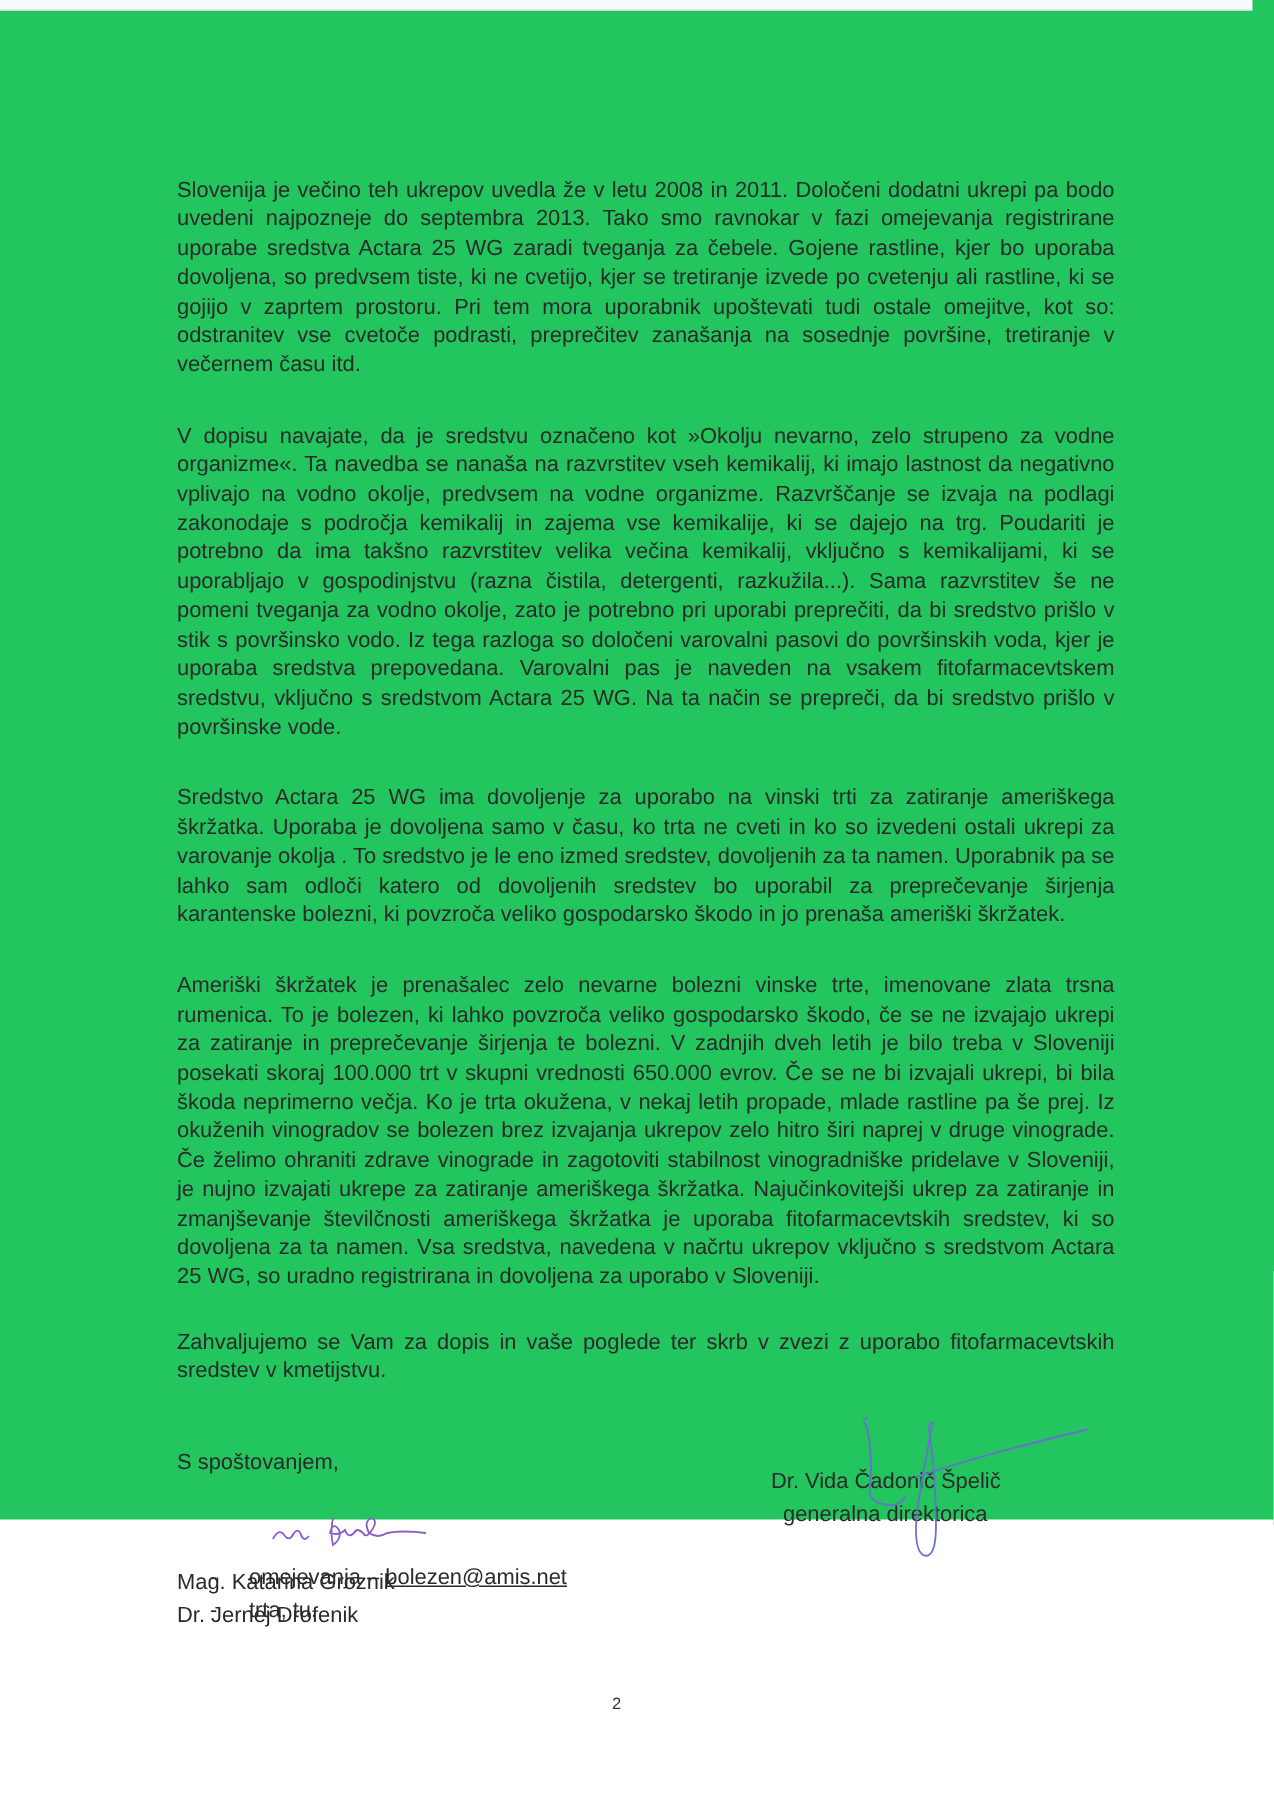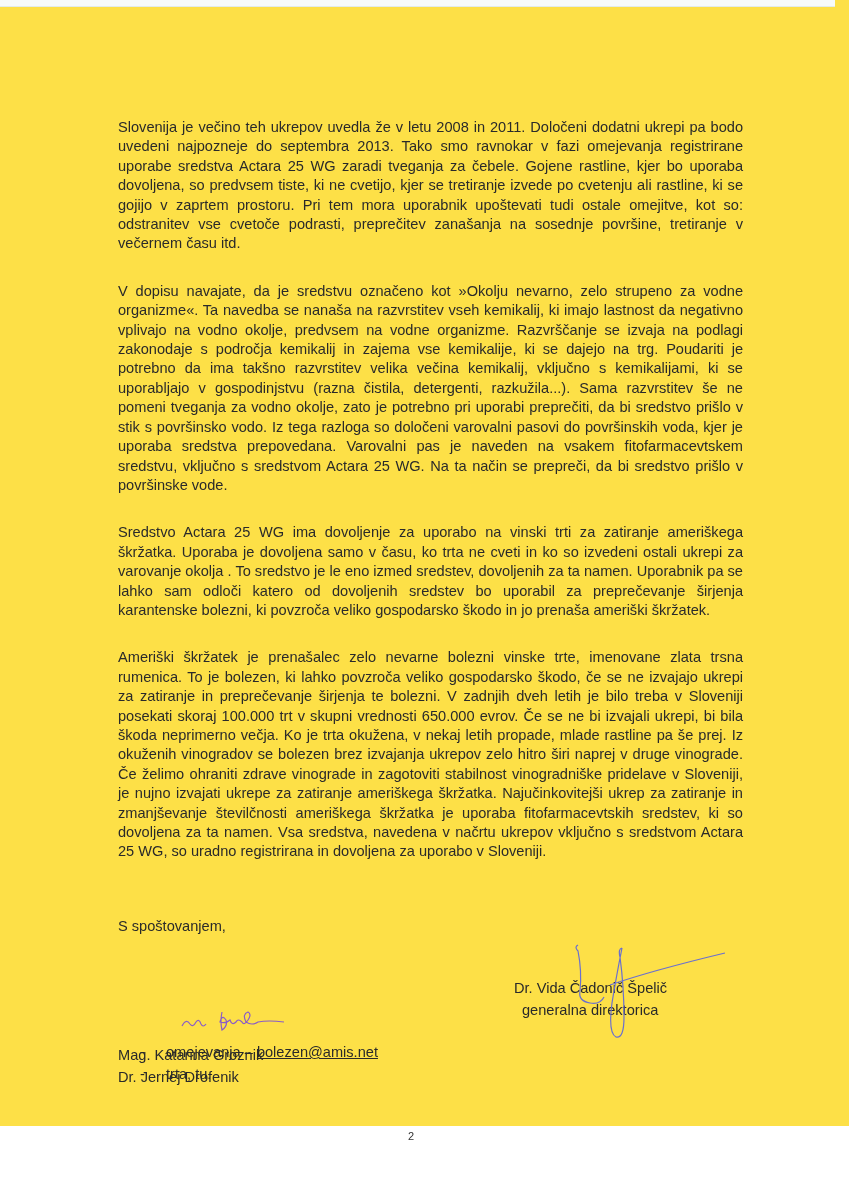--- a/index.html
+++ b/index.html
@@ -1,27 +1,27 @@
 <!DOCTYPE html>
 <html><head>
 <meta charset="utf-8">
 <style>
   html, body { margin: 0; padding: 0; background: #ffffff; }
   body { width: 849px; height: 1200px; position: relative; overflow: hidden; }
-  .page { position: absolute; left: 0; top: 0; width: 849px; height: 1126px; background: #fde047; }
+  .page { position: absolute; left: 0; top: 0; width: 849px; height: 1013px; background: #22c55e; }
   .scan-edge { position: absolute; left: 0; top: 0; width: 835px; height: 6px; border-bottom: 1px solid #e3ece9; background: #f7fbfa; }
   .body-text {
     position: absolute; left: 118px; top: 118px; width: 625px;
     font-family: "Liberation Sans", sans-serif;
     font-size: 14.6px; line-height: 19.4px; color: #2a2a2a;
   }
   .para { text-align: justify; margin: 0; }
   .gap1 { height: 28px; }
   .gap2 { height: 24px; }
-  .closing { margin-top: 7px; }
+  .closing { margin-top: 17px; }
   .sig-left { position: absolute; left: 118px; top: 1044px; font-family: "Liberation Sans", sans-serif; font-size: 14.6px; line-height: 22px; color: #2a2a2a; }
   .sig-right { position: absolute; left: 514px; top: 977px; font-family: "Liberation Sans", sans-serif; font-size: 14.6px; line-height: 22px; color: #2a2a2a; }
   .sig-right .title { padding-left: 8px; }
   .sent { position: absolute; left: 118px; top: 1038px; font-family: "Liberation Sans", sans-serif; font-size: 14.6px; line-height: 22px; color: #2a2a2a; }
   .sent ul { list-style: none; margin: 3px 0 0 0; padding: 0; }
   .sent li { position: relative; padding-left: 48px; height: 22px; }
   .sent li .dash { position: absolute; left: 22px; }
   .email { color: #2a2a2a; text-decoration: underline; }
   .page-num { position: absolute; left: 408px; top: 1130px; font-family: "Liberation Sans", sans-serif; font-size: 11px; color: #333; }
   .handwriting { position: absolute; }
@@ -34,20 +34,21 @@
 
   <div class="body-text">
     <p class="para">Slovenija je večino teh ukrepov uvedla že v letu 2008 in 2011. Določeni dodatni ukrepi pa bodo uvedeni najpozneje do septembra 2013. Tako smo ravnokar v fazi omejevanja registrirane uporabe sredstva Actara 25 WG zaradi tveganja za čebele. Gojene rastline, kjer bo uporaba dovoljena, so predvsem tiste, ki ne cvetijo, kjer se tretiranje izvede po cvetenju ali rastline, ki se gojijo v zaprtem prostoru. Pri tem mora uporabnik upoštevati tudi ostale omejitve, kot so: odstranitev vse cvetoče podrasti, preprečitev zanašanja na sosednje površine, tretiranje v večernem času itd.</p>
     <div class="gap1"></div>
     <p class="para">V dopisu navajate, da je sredstvu označeno kot »Okolju nevarno, zelo strupeno za vodne organizme«. Ta navedba se nanaša na razvrstitev vseh kemikalij, ki imajo lastnost da negativno vplivajo na vodno okolje, predvsem na vodne organizme. Razvrščanje se izvaja na podlagi zakonodaje s področja kemikalij in zajema vse kemikalije, ki se dajejo na trg. Poudariti je potrebno da ima takšno razvrstitev velika večina kemikalij, vključno s kemikalijami, ki se uporabljajo v gospodinjstvu (razna čistila, detergenti, razkužila...). Sama razvrstitev še ne pomeni tveganja za vodno okolje, zato je potrebno pri uporabi preprečiti, da bi sredstvo prišlo v stik s površinsko vodo. Iz tega razloga so določeni varovalni pasovi do površinskih voda, kjer je uporaba sredstva prepovedana. Varovalni pas je naveden na vsakem fitofarmacevtskem sredstvu,  vključno s sredstvom Actara 25 WG. Na ta način se prepreči, da bi sredstvo prišlo v površinske vode.</p>
     <div class="gap1"></div>
     <p class="para">Sredstvo Actara 25 WG ima dovoljenje za uporabo na vinski trti za zatiranje ameriškega škržatka. Uporaba je dovoljena samo v času, ko trta ne cveti in ko so izvedeni ostali ukrepi za varovanje okolja . To sredstvo je le eno izmed sredstev, dovoljenih za ta namen. Uporabnik pa se lahko sam odloči katero od dovoljenih sredstev bo uporabil za preprečevanje širjenja karantenske bolezni, ki povzroča veliko gospodarsko škodo in jo prenaša ameriški škržatek.</p>
     <div class="gap1"></div>
     <p class="para">Ameriški škržatek je prenašalec zelo nevarne bolezni vinske trte, imenovane zlata trsna rumenica. To je bolezen, ki lahko povzroča veliko gospodarsko škodo, če se ne izvajajo ukrepi za zatiranje in preprečevanje širjenja te bolezni.  V zadnjih dveh letih je bilo treba v Sloveniji posekati skoraj 100.000 trt v skupni vrednosti  650.000 evrov. Če se ne bi izvajali ukrepi, bi bila škoda neprimerno večja. Ko je trta okužena, v nekaj letih propade, mlade rastline pa še prej. Iz okuženih vinogradov se bolezen brez izvajanja ukrepov zelo hitro širi naprej v druge vinograde. Če želimo ohraniti zdrave vinograde in zagotoviti stabilnost vinogradniške pridelave v Sloveniji, je nujno izvajati ukrepe za zatiranje ameriškega škržatka. Najučinkovitejši ukrep za zatiranje in zmanjševanje številčnosti ameriškega škržatka je uporaba fitofarmacevtskih sredstev, ki so dovoljena za ta namen. Vsa sredstva, navedena v načrtu ukrepov vključno s sredstvom Actara 25 WG, so uradno registrirana in dovoljena za uporabo v Sloveniji.</p>
     <div class="gap2"></div>
+    <p class="para">Zahvaljujemo se Vam za dopis in vaše poglede ter skrb v zvezi z uporabo fitofarmacevtskih sredstev v kmetijstvu.</p>
     <div class="gap2"></div>
     <p class="para closing">S spoštovanjem,</p>
   </div>
 
   <div class="sig-left">
     <div>Mag. Katarina Groznik</div>
     <div>Dr. Jernej Drofenik</div>
   </div>
 
   <svg class="handwriting" style="left:180px; top:1006px;" width="130" height="28" viewBox="0 0 130 28">

